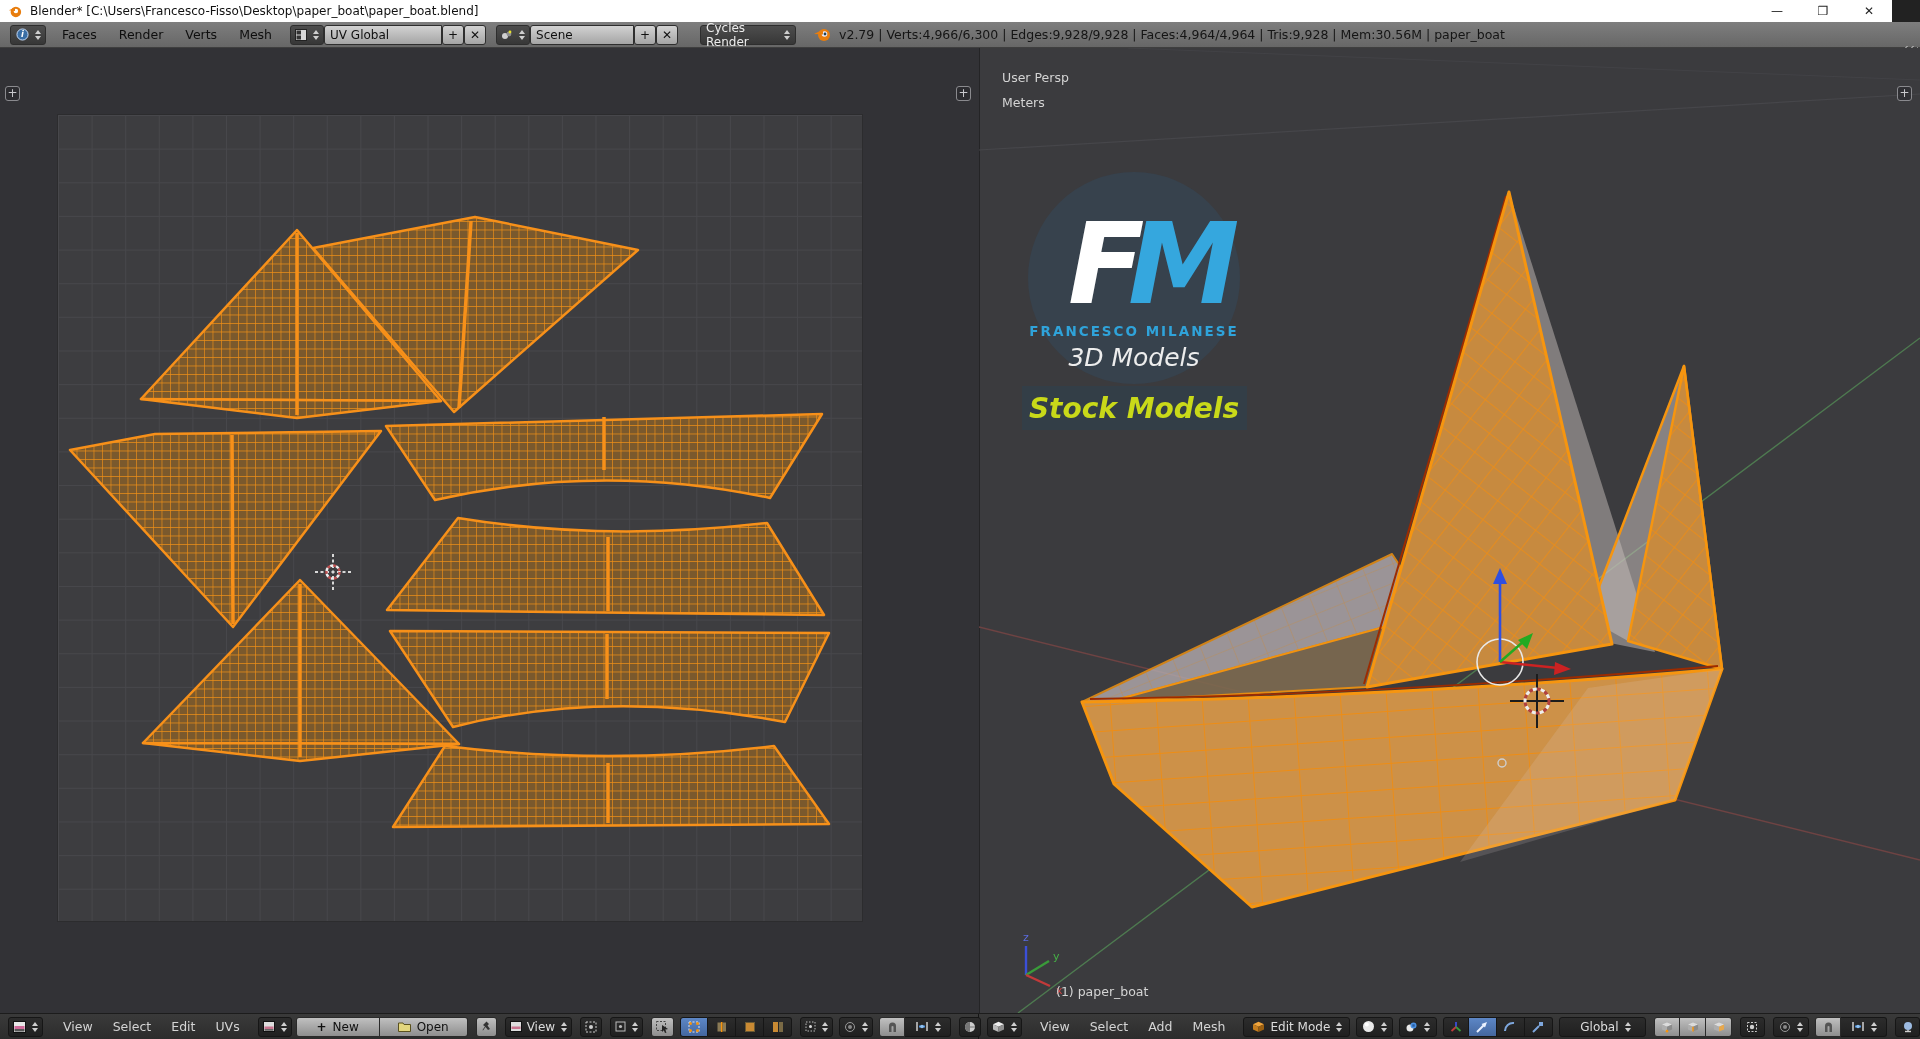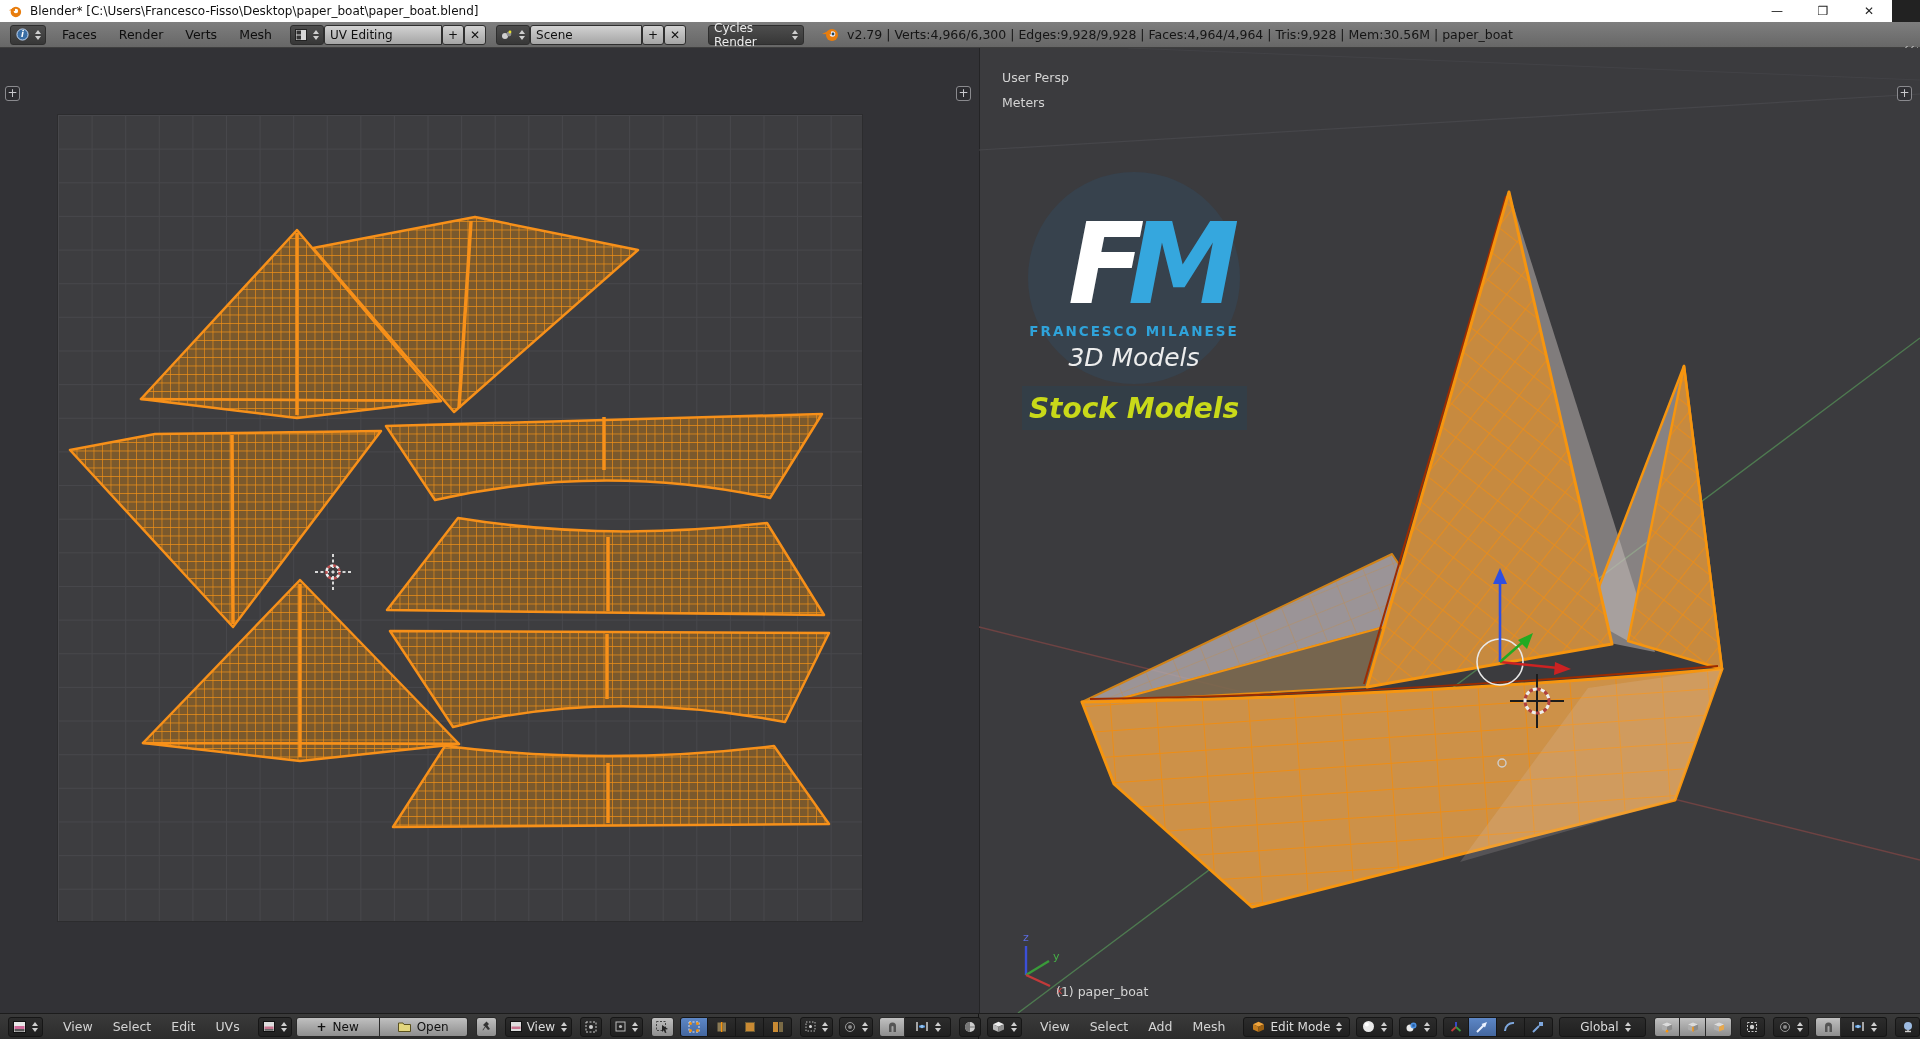--- a/index.html
+++ b/index.html
@@ -108,42 +108,42 @@
         <rect x="0.5" y="0.5" width="11" height="11" fill="#d8d8d8" stroke="#222"></rect>
         <rect x="1.5" y="1.5" width="4.5" height="4" fill="#333"></rect>
           <rect x="1.5" y="6.5" width="4.5" height="4" fill="#333"></rect>
       </svg>
       <span class="spin">
           <b class="u"></b>
           <b class="d"></b>
         </span>
     </div>
     <div class="widget silver" style="width:118px;border-radius:3px 0 0 3px">
-      <span>UV Editing</span>
+      <span>UV Global</span>
     </div>
     <div class="widget silver sq">
         <span>+</span>
       </div>
     <div class="widget silver sq">
         <span>✕</span>
       </div>
     <span class="hspace" style="width:10px"></span>
 
     <div class="widget dark sq" style="width:34px">
       <svg width="12" height="12" viewBox="0 0 12 12">
         <circle cx="4" cy="7" r="3" fill="#cfcfcf"></circle>
           <circle cx="8" cy="5" r="2.4" fill="#8f8f8f"></circle>
         <circle cx="9" cy="3" r="1.4" fill="#e7e12f"></circle>
       </svg>
       <span class="spin">
           <b class="u"></b>
           <b class="d"></b>
         </span>
     </div>
-    <div class="widget silver" style="width:112px;border-radius:3px 0 0 3px">
+    <div class="widget silver" style="width:104px;border-radius:3px 0 0 3px">
       <span>Scene</span>
     </div>
     <div class="widget silver sq">
         <span>+</span>
       </div>
     <div class="widget silver sq">
         <span>✕</span>
       </div>
     <span class="hspace" style="width:22px"></span>
 

